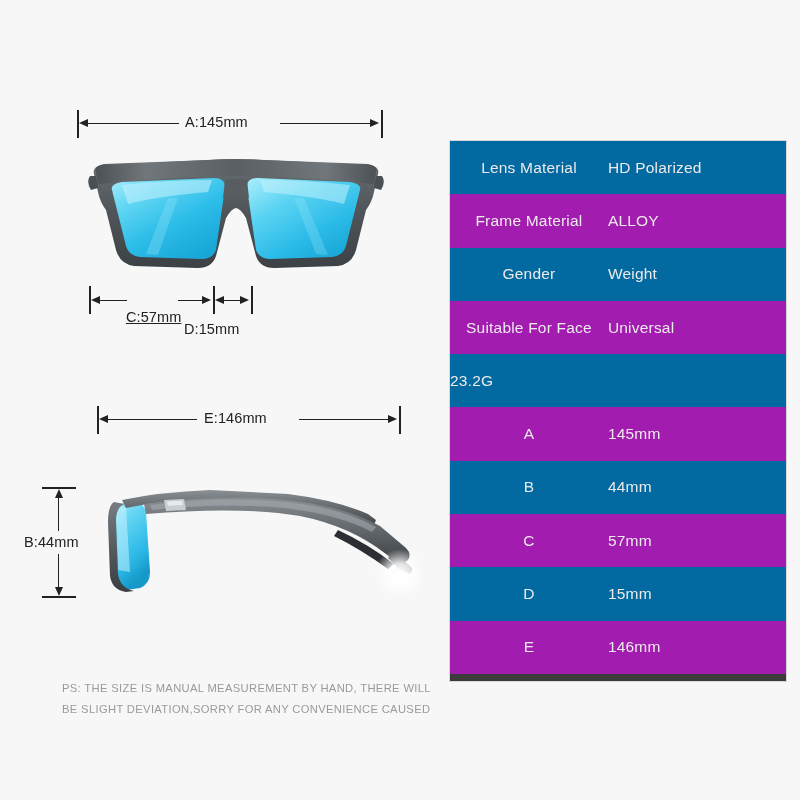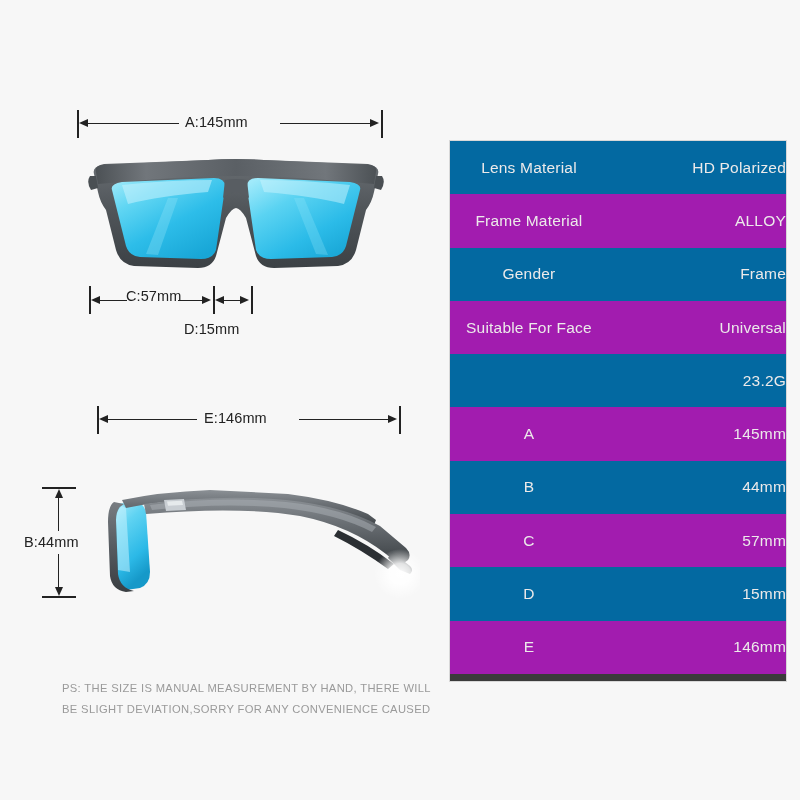--- a/index.html
+++ b/index.html
@@ -115,21 +115,21 @@
   .spec-key {
     flex: 0 0 47%;
     text-align: center;
     color: #eceaea;
     font-size: 15.5px;
     font-family: "Liberation Sans", sans-serif;
     letter-spacing: .2px;
   }
   .spec-val {
     flex: 1 1 auto;
-    text-align: right;
+    text-align: left;
     color: #eceaea;
     font-size: 15.5px;
     font-family: "Liberation Sans", sans-serif;
     letter-spacing: .2px;
   }
 </style>
 </head>
 <body>
 
 <div id="stage">
@@ -198,21 +198,21 @@
       <path d="M2,18 Q-2,24 3,32 L10,30 L8,18 Z" fill="#4a4f53"></path>
       <path d="M294,18 Q298,24 293,32 L286,30 L288,18 Z" fill="#4a4f53"></path>
     </svg>
 
     <div>
       <div class="tick-v" style="left:89px;  top:286px; height:28px;"></div>
       <div class="rule-h" style="left:99px;  top:299.5px; width:28px;"></div>
       <div class="rule-h" style="left:178px; top:299.5px; width:26px;"></div>
       <div class="arrow arrow-l" style="left:91px;  top:295.9px;"></div>
       <div class="arrow arrow-r" style="left:202px; top:295.9px;"></div>
-      <div class="dim-label" style="left:126px; top:288px;">C:57mm</div>
+      <div class="dim-label" style="left:126px; top:309px;text-decoration:underline;">C:57mm</div>
     </div>
 
     <div>
       <div class="tick-v" style="left:213px; top:286px; height:28px;"></div>
       <div class="tick-v" style="left:251px; top:286px; height:28px;"></div>
       <div class="rule-h" style="left:222px; top:299.5px; width:22px;"></div>
       <div class="arrow arrow-l" style="left:215px; top:295.9px;"></div>
       <div class="arrow arrow-r" style="left:240px; top:295.9px;"></div>
       <div class="dim-label" style="left:184px; top:321px;text-align:center;">D:15mm</div>
     </div>
@@ -303,21 +303,21 @@
   <div class="spec-row odd">
         <div class="spec-key">Lens Material</div>
         <div class="spec-val">HD Polarized</div>
       </div>
       <div class="spec-row even">
         <div class="spec-key">Frame Material</div>
         <div class="spec-val">ALLOY</div>
       </div>
       <div class="spec-row odd">
         <div class="spec-key">Gender</div>
-        <div class="spec-val">Frame</div>
+        <div class="spec-val">Weight</div>
       </div>
       <div class="spec-row even">
         <div class="spec-key">Suitable For Face</div>
         <div class="spec-val">Universal</div>
       </div>
       <div class="spec-row odd">
         <div class="spec-val">23.2G</div>
       </div>
       <div class="spec-row even">
         <div class="spec-key">A</div>

